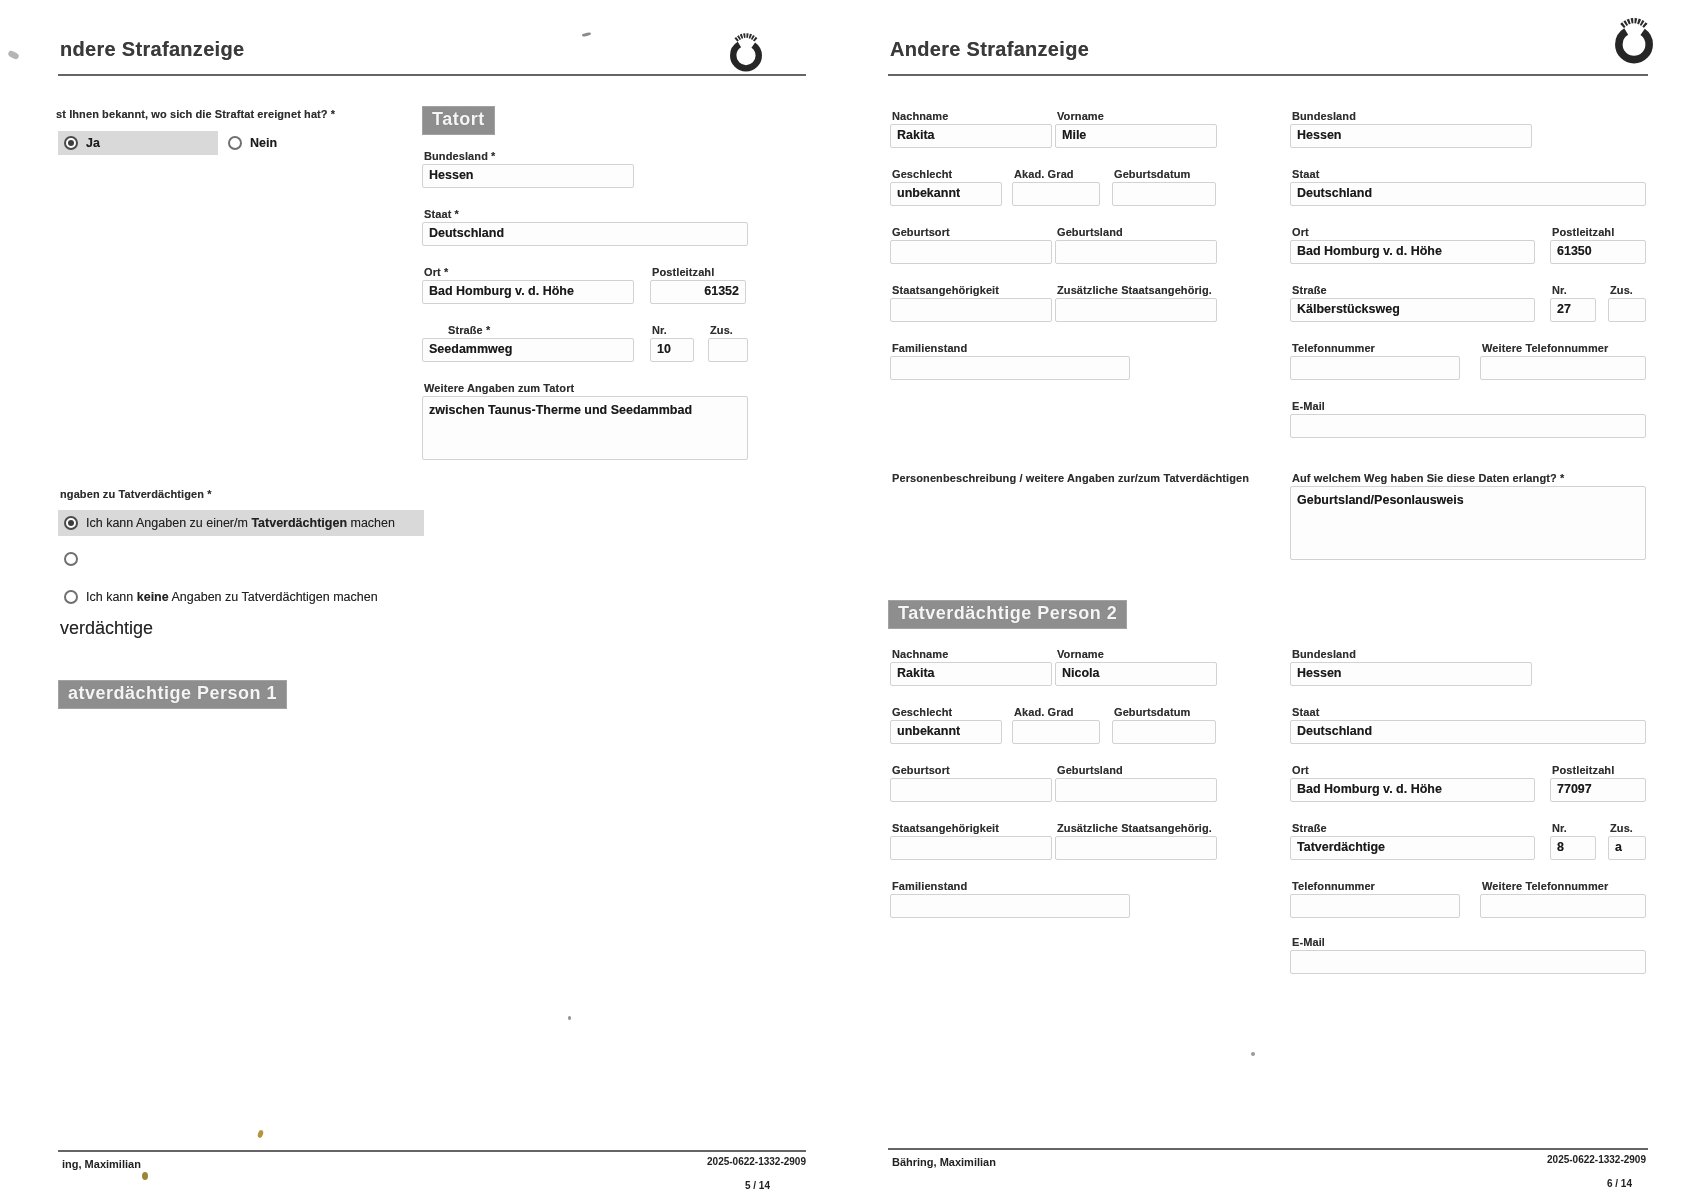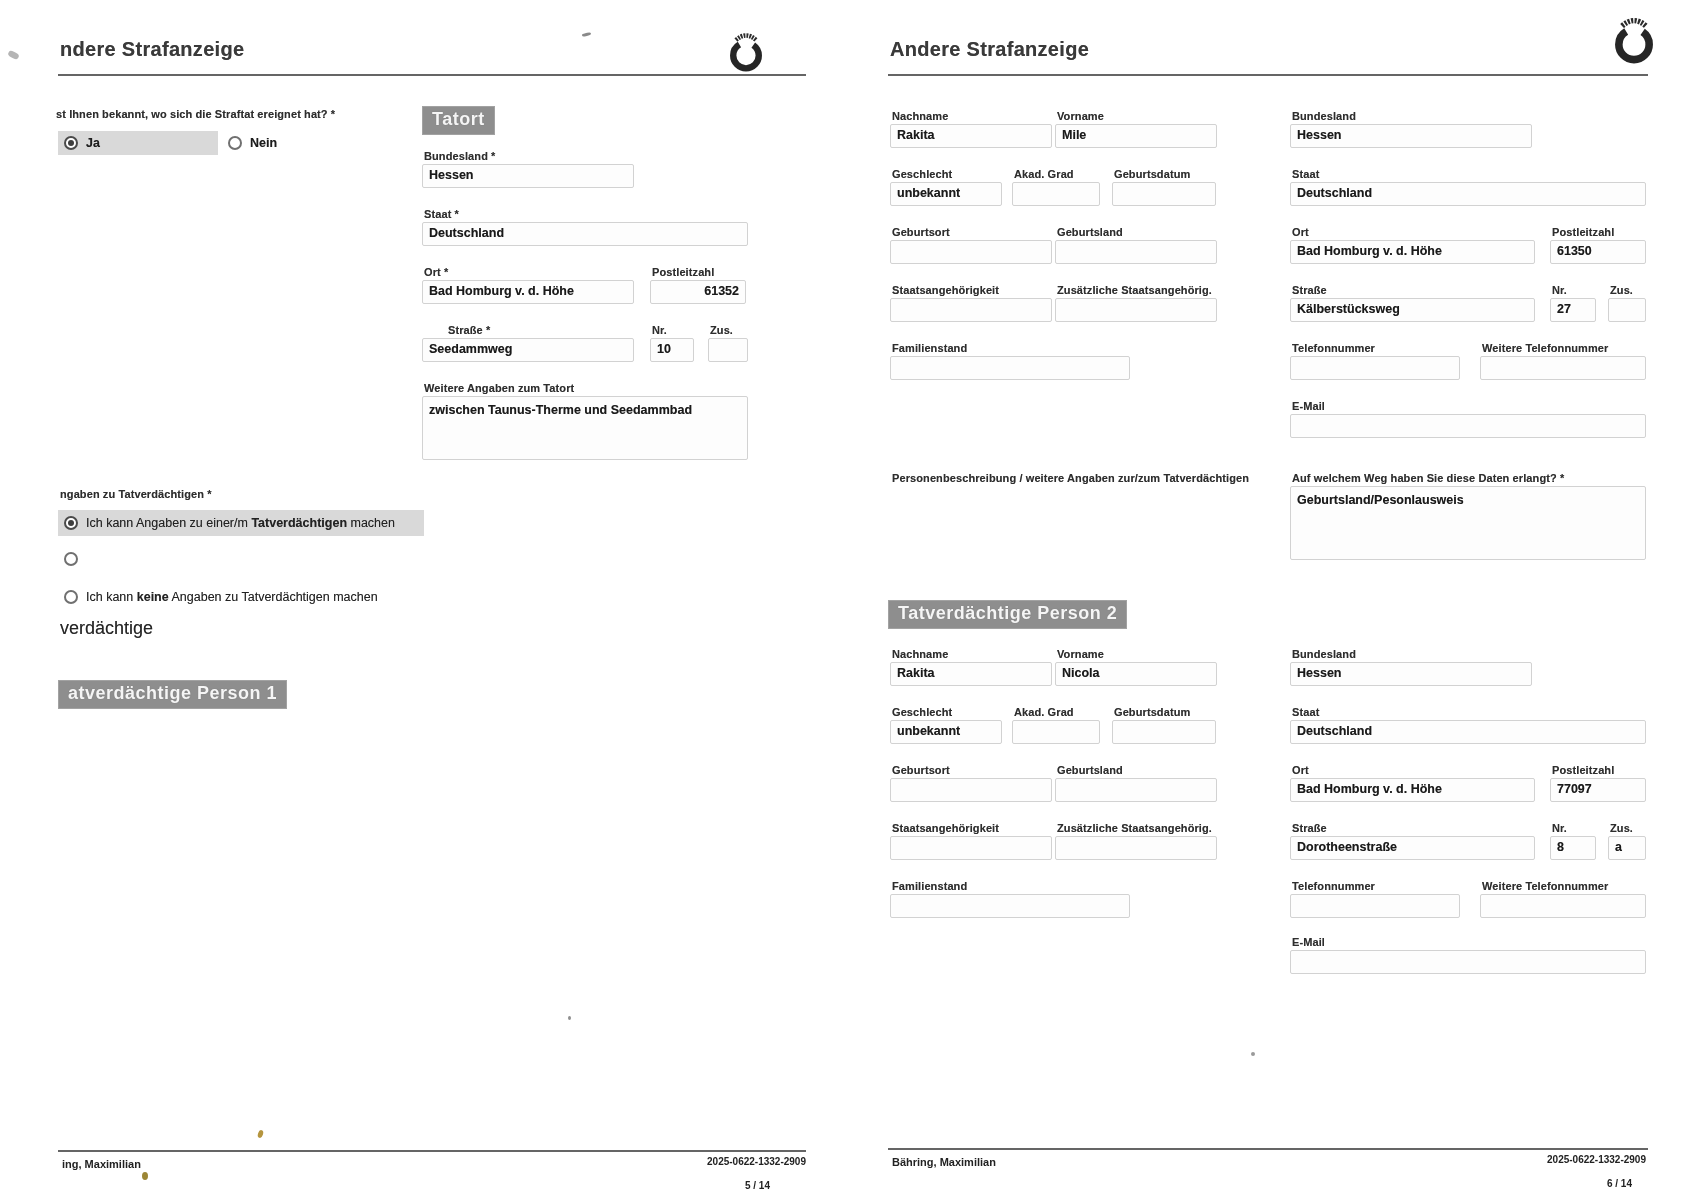--- a/index.html
+++ b/index.html
@@ -191,21 +191,21 @@
     <div class="lbl" style="left:452px;top:764px;">Ort</div>
     <div class="box" style="left:450px;top:778px;width:245px;">Bad Homburg v. d. Höhe</div>
     <div class="lbl" style="left:712px;top:764px;">Postleitzahl</div>
     <div class="box" style="left:710px;top:778px;width:96px;">77097</div>
 
     <div class="lbl" style="left:52px;top:822px;">Staatsangehörigkeit</div>
     <div class="box" style="left:50px;top:836px;width:162px;"></div>
     <div class="lbl" style="left:217px;top:822px;">Zusätzliche Staatsangehörig.</div>
     <div class="box" style="left:215px;top:836px;width:162px;"></div>
     <div class="lbl" style="left:452px;top:822px;">Straße</div>
-    <div class="box" style="left:450px;top:836px;width:245px;">Dorotheenstraße</div>
+    <div class="box" style="left:450px;top:836px;width:245px;">Tatverdächtige</div>
     <div class="lbl" style="left:712px;top:822px;">Nr.</div>
     <div class="box" style="left:710px;top:836px;width:46px;">8</div>
     <div class="lbl" style="left:770px;top:822px;">Zus.</div>
     <div class="box" style="left:768px;top:836px;width:38px;">a</div>
 
     <div class="lbl" style="left:52px;top:880px;">Familienstand</div>
     <div class="box" style="left:50px;top:894px;width:240px;"></div>
     <div class="lbl" style="left:452px;top:880px;">Telefonnummer</div>
     <div class="box" style="left:450px;top:894px;width:170px;"></div>
     <div class="lbl" style="left:642px;top:880px;">Weitere Telefonnummer</div>

